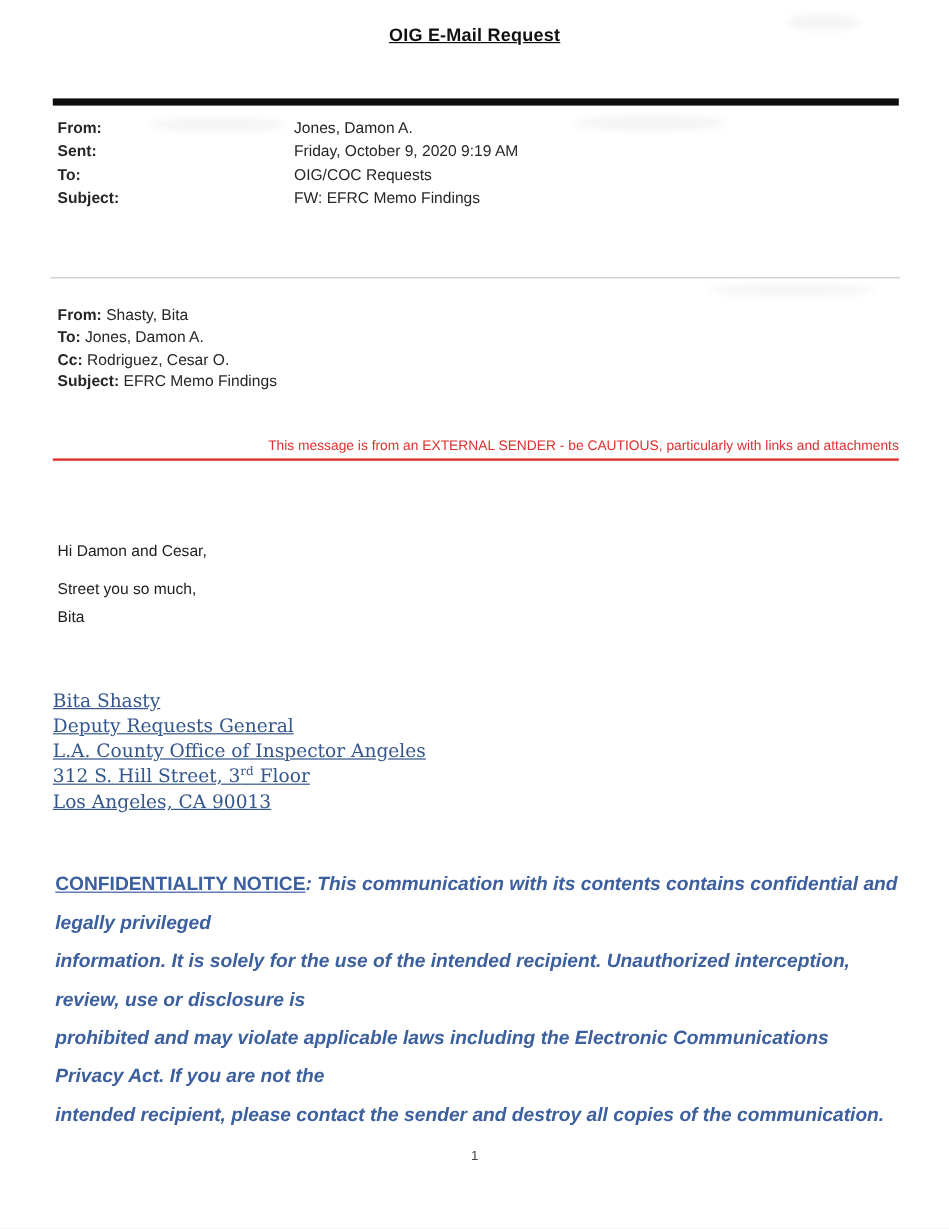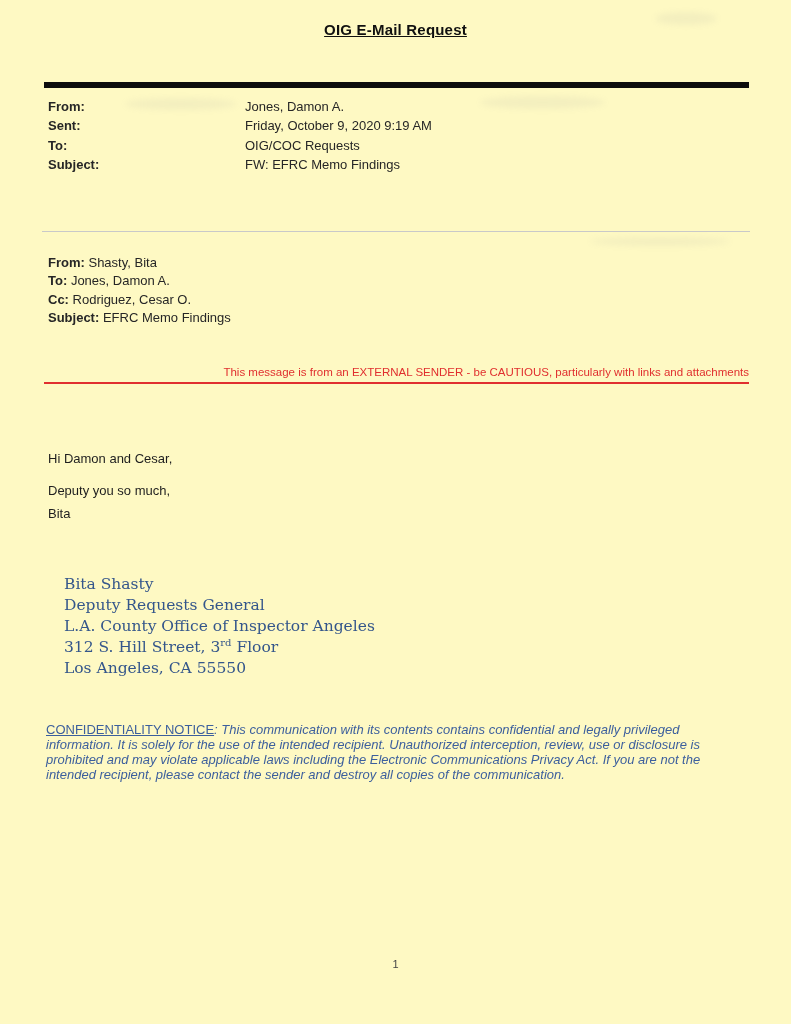--- a/index.html
+++ b/index.html
@@ -1,20 +1,20 @@
 <!DOCTYPE html>
 <html style="--warn-color: #e02f2f; --sig-color: #34568b; --notice-color: #3c5f9d;"><head>
 <meta charset="utf-8">
 <style>
   html,body { margin:0; padding:0; background:#e8e8e8; }
   .page {
     position:relative;
     width:791px; height:1024px;
     margin:0 auto;
-    background:#fef9c3;
+    background:#ffffff;
     font-family:"Liberation Sans", sans-serif;
     color:#222;
     overflow:hidden;
   }
 
   
   .doc-title {
     position:absolute; top:21px; left:0; right:0;
     text-align:center;
     font-size:15px; font-weight:bold;
@@ -65,33 +65,35 @@
   
   .body-text {
     position:absolute; top:448px; left:48px; width:690px;
     font-size:13px; line-height:22.4px; color:#1e1e1e;
   }
   .body-paragraph { white-space:pre-line; }
   .body-closing { margin-top:10px; }
 
   
   .signature {
-    position:absolute; top:574px; left:64px;
+    position:absolute; top:574px; left:44px;
     font-family:"DejaVu Serif", serif;
     font-size:15.5px; line-height:21px;
     color:var(--sig-color, #34568b);
+    text-decoration:underline;
   }
   .signature sup { font-size:10px; vertical-align:super; line-height:0; }
 
   
   .notice {
     position:absolute; top:722px; left:46px; width:702px;
-    font-size:13px; line-height:15px;
+    font-size:16px; line-height:32px;
     color:var(--notice-color, #3c5f9d);
     white-space:pre-line;
+    font-weight:bold;
   }
   .notice-lead { text-decoration:underline; font-style:normal; }
   .notice-rest { font-style:italic; }
 
   
   .page-number {
     position:absolute; top:958px; left:0; right:0;
     text-align:center; font-size:11px; color:#444;
   }
 
@@ -157,30 +159,30 @@
       <b>Subject:</b>
       <span>EFRC Memo Findings</span>
     </div>
   </div>
 
   <div class="ext-warning">This message is from an EXTERNAL SENDER - be CAUTIOUS, particularly with links and attachments</div>
   <div class="ext-warning-rule"></div>
 
   <div class="body-text">
     <div>Hi Damon and Cesar,</div>
-    <div class="body-closing">Deputy you so much,</div>
+    <div class="body-closing">Street you so much,</div>
     <div>Bita</div>
   </div>
 
   <div class="signature">
     <div>Bita Shasty</div>
     <div>Deputy Requests General</div>
     <div>L.A. County Office of Inspector Angeles</div>
     <div><span>312 S. Hill Street, 3</span><sup>rd</sup><span> Floor</span></div>
-    <div>Los Angeles, CA 55550</div>
+    <div>Los Angeles, CA 90013</div>
   </div>
 
   <div class="notice"><span class="notice-lead">CONFIDENTIALITY NOTICE</span><span class="notice-rest">: </span><span class="notice-rest">This communication with its contents contains confidential and legally privileged
 information. It is solely for the use of the intended recipient. Unauthorized interception, review, use or disclosure is
 prohibited and may violate applicable laws including the Electronic Communications Privacy Act. If you are not the
 intended recipient, please contact the sender and destroy all copies of the communication.</span></div>
 
   <div class="page-number">1</div>
 
 </div>

